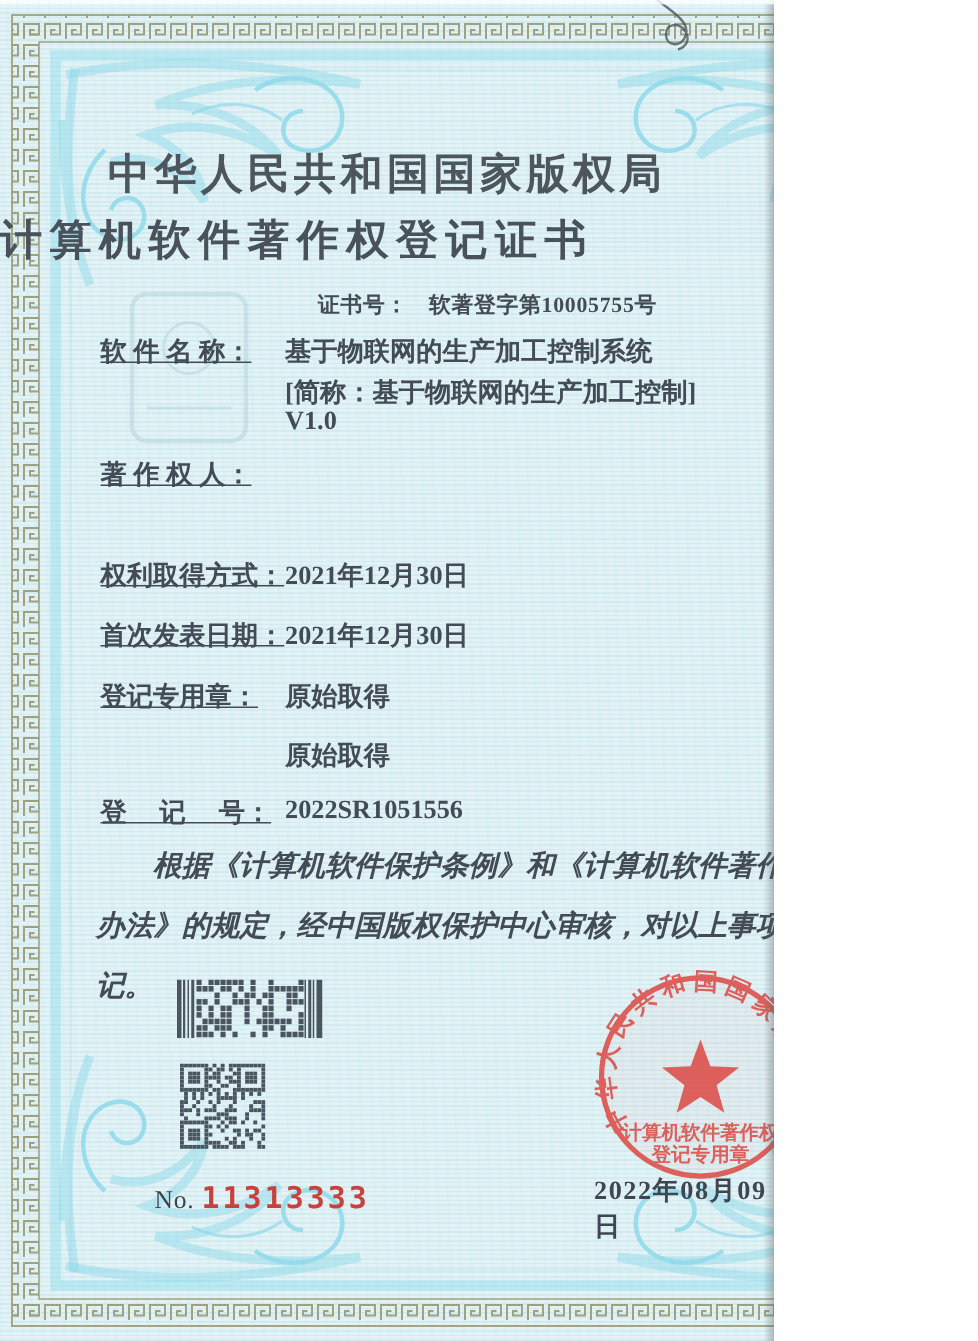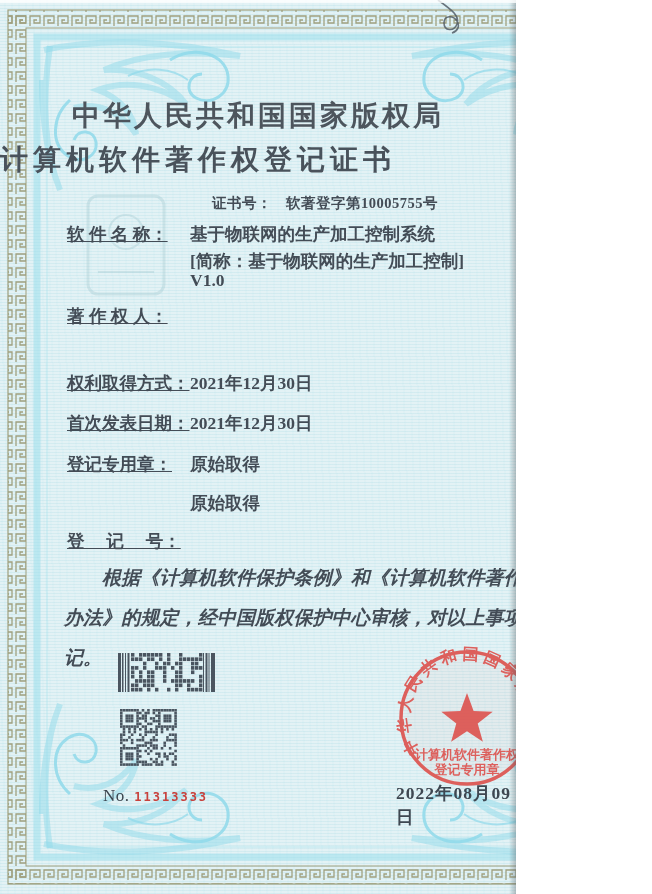--- a/index.html
+++ b/index.html
@@ -17,21 +17,21 @@
   .authority{top:97px;left:0;width:100%;text-align:center;font-size:28px;font-weight:700;letter-spacing:3px;color:#4d555d;}
   .maintitle{top:141px;left:0;width:100%;text-align:left;font-size:28px;font-weight:700;letter-spacing:5px;color:#49525b;}
   .certno{top:194px;right:78px;font-size:14.5px;font-weight:700;letter-spacing:.5px;}
   .certno .gap{display:inline-block;width:14px;}
   .lbl{position:absolute;left:67px;white-space:pre;font-size:17.5px;font-weight:700;z-index:2;text-decoration:underline;}
   .val{position:absolute;left:190px;white-space:pre;font-size:17.5px;font-weight:700;z-index:2;}
   .statement{top:558px;left:64px;width:516px;font-size:19px;font-weight:700;line-height:40px;text-indent:2em;text-align:justify;font-style:italic;}
   .barcode{left:118px;top:653px;width:97px;height:39px;}
   .qr{left:120px;top:709px;width:57px;height:57px;}
   .noline{left:103px;top:786px;font-size:17px;color:#3c454f;letter-spacing:.5px;}
-  .noline .serial{color:#c8413c;font-family:"DejaVu Sans Mono","Liberation Mono",monospace;font-size:12px;letter-spacing:2px;font-weight:700;}
+  .noline .serial{color:#c8413c;font-family:"DejaVu Sans Mono","Liberation Mono",monospace;font-size:20px;letter-spacing:2px;font-weight:700;}
   .stamp{left:396px;top:646px;width:142px;height:146px;opacity:.92;}
   .datetext{left:396px;top:781px;font-size:17.5px;font-weight:700;color:#3e4751;letter-spacing:1px;}
   .edge-shadow{position:absolute;right:0;top:0;width:7px;height:100%;z-index:3;
     background:linear-gradient(to left, rgba(85,95,100,.38), rgba(85,95,100,0));}
   .top-sliver{position:absolute;left:0;top:0;width:100%;height:3px;background:rgba(255,255,255,.8);z-index:3;}
 </style>
 </head>
 <body>
 
 <div class="cert">
@@ -98,20 +98,21 @@
 
   <span class="lbl" style="top:411px">首次发表日期：</span>
   <span class="val" style="top:411px">2021年12月30日</span>
 
   <span class="lbl" style="top:452px">登记专用章：</span>
   <span class="val" style="top:452px">原始取得</span>
 
   <span class="val" style="top:491px">原始取得</span>
 
   <span class="lbl" style="top:529px">登　 记　 号：</span>
+  <span class="val" style="top:529px">2022SR1051556</span>
 
   <div class="layer statement">根据《计算机软件保护条例》和《计算机软件著作权登记办法》的规定，经中国版权保护中心审核，对以上事项予以登记。</div>
 
   <svg class="layer barcode" viewBox="0 0 97 39">
       <rect x="0" y="0" width="3" height="39" fill="#4a5560"></rect>
       <rect x="4" y="0" width="1.5" height="39" fill="#4a5560"></rect>
       <rect x="7" y="0" width="1" height="39" fill="#4a5560"></rect>
       <rect x="9.5" y="0" width="2" height="39" fill="#4a5560"></rect>
       <rect x="85" y="0" width="1" height="39" fill="#4a5560"></rect>
       <rect x="87.5" y="0" width="2" height="39" fill="#4a5560"></rect>

